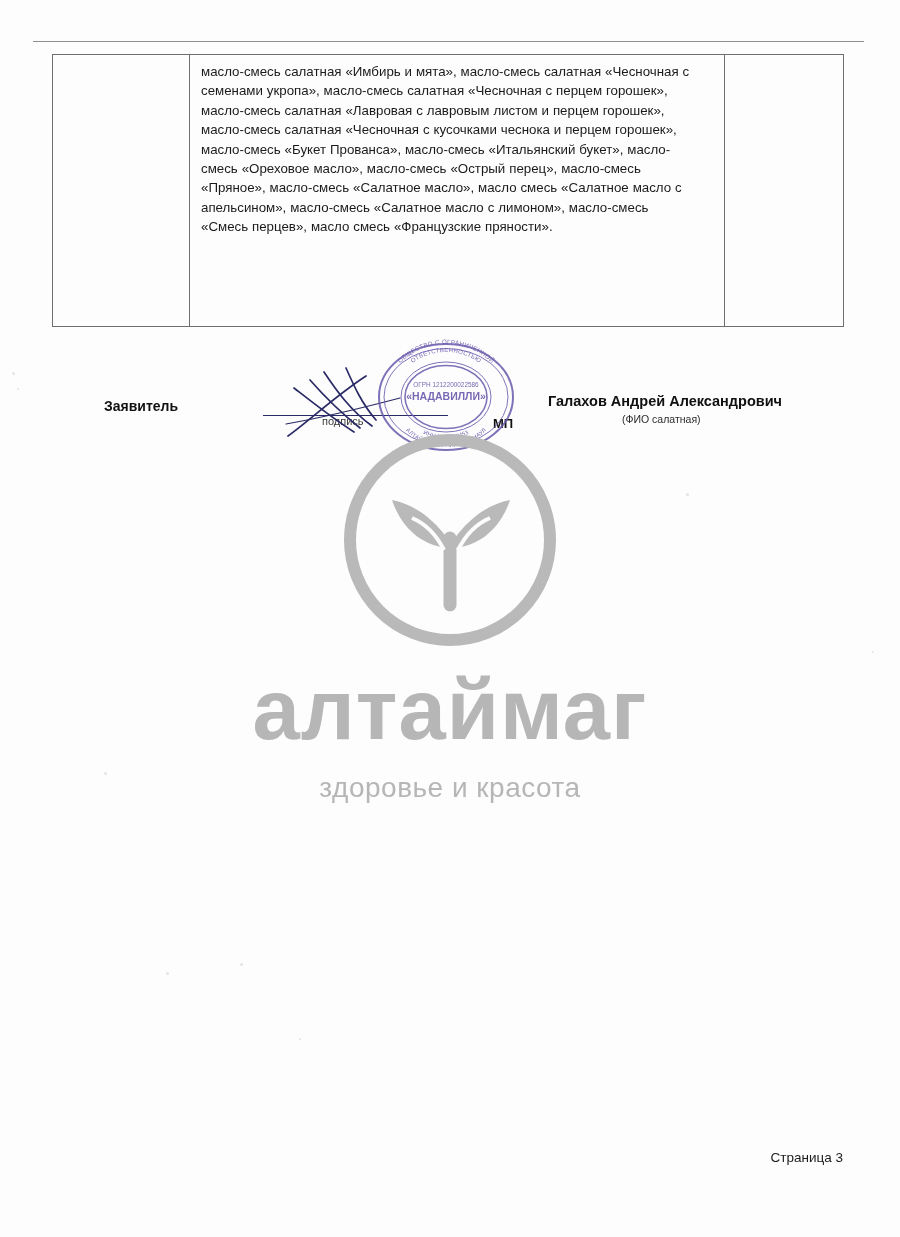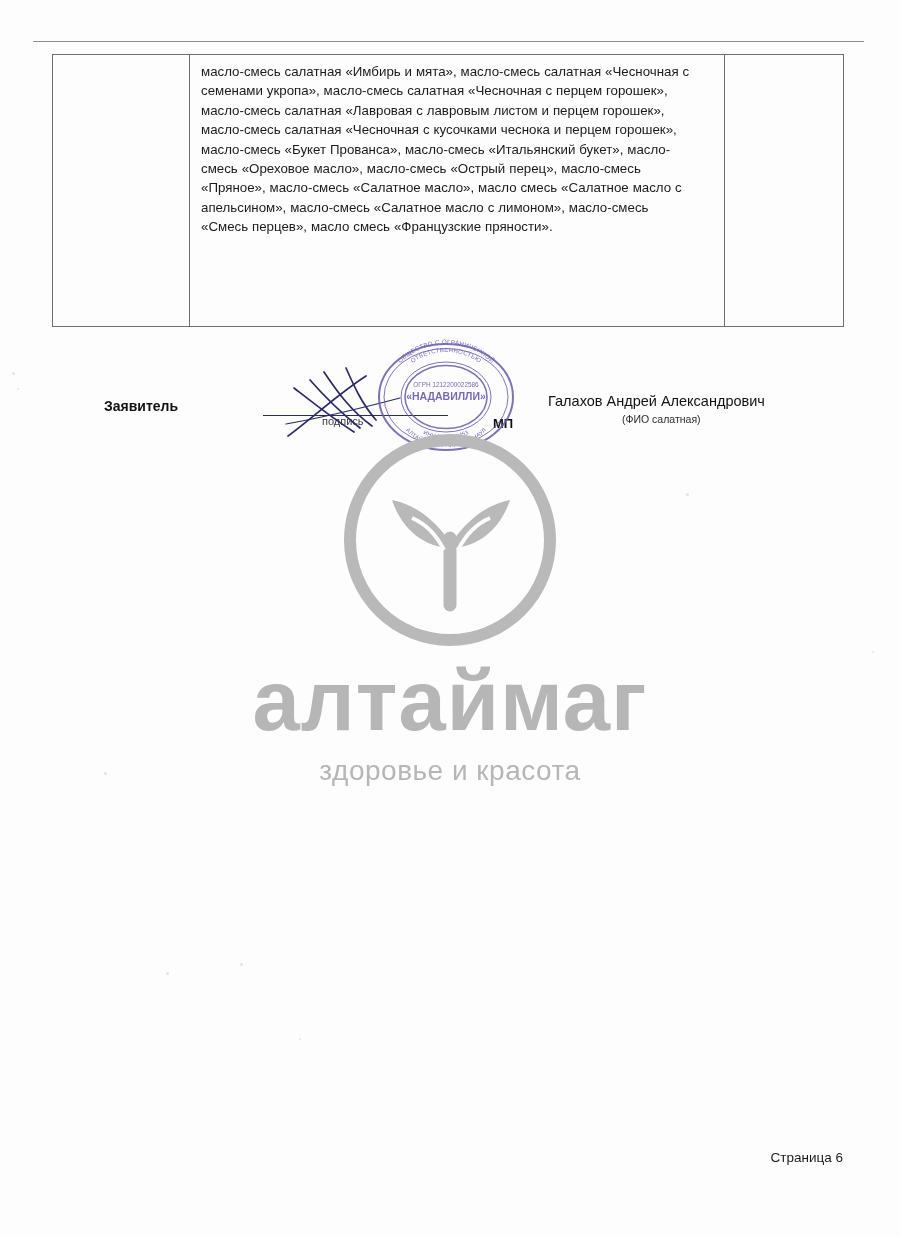--- a/index.html
+++ b/index.html
@@ -112,21 +112,21 @@
     font-size: 13px;
     font-weight: bold;
     color: #111;
     padding-left: 36px;
   }
   .fio-name {
     position: absolute;
     left: 548px;
     top: 13px;
     font-size: 14.5px;
-    font-weight: normal;
+    font-weight: bold;
     color: #111;
     white-space: nowrap;
   }
   .fio-caption {
     position: absolute;
     left: 622px;
     top: 33px;
     font-size: 10.5px;
     color: #2b2b2b;
   }
@@ -164,26 +164,26 @@
     margin: 0 auto;
     width: 220px;
     height: 220px;
   }
   .wm-title {
     font-size: 85px;
     font-weight: bold;
     color: #b6b6b6;
     letter-spacing: 1px;
     line-height: 1;
-    margin-top: 4px;
+    margin-top: 13px;
   }
   .wm-sub {
     font-size: 28px;
     color: #b6b6b6;
-    margin-top: 12px;
+    margin-top: 20px;
     letter-spacing: .5px;
   }
 
   
   .footer {
     position: absolute;
     right: 57px;
     top: 1150px;
     font-size: 13.5px;
     color: #1b1b1b;
@@ -275,15 +275,15 @@
       <path d="M110 175 L110 108" stroke="#b9b9b9" stroke-width="13" stroke-linecap="round" fill="none"></path>
       <path d="M110 112 C 92 86, 72 74, 52 70 C 62 100, 84 116, 108 118 Z" fill="#b9b9b9"></path>
       <path d="M112 112 C 130 86, 150 74, 170 70 C 160 100, 138 116, 114 118 Z" fill="#b9b9b9"></path>
       <path d="M104 120 C 96 104, 86 94, 72 88" fill="none" stroke="#fdfdfd" stroke-width="4"></path>
       <path d="M118 120 C 126 104, 136 94, 150 88" fill="none" stroke="#fdfdfd" stroke-width="4"></path>
     </svg>
     <div class="wm-title">алтаймаг</div>
     <div class="wm-sub">здоровье и красота</div>
   </div>
 
-  <div class="footer">Страница 6</div>
+  <div class="footer">Страница 3</div>
 
 </div>
 
 </body></html>

